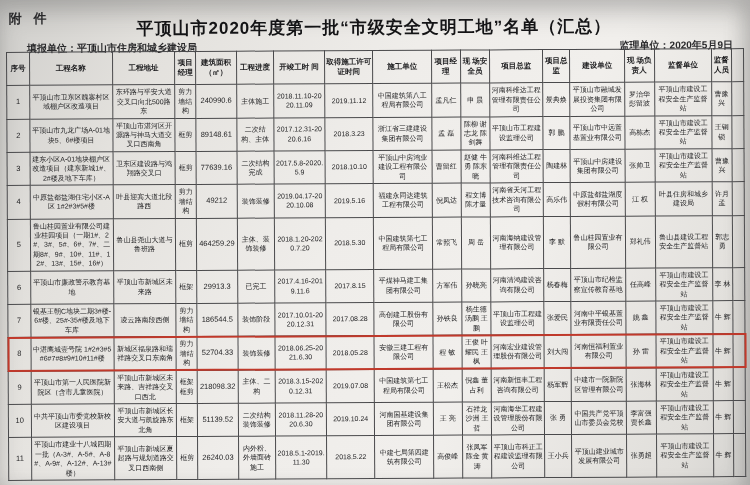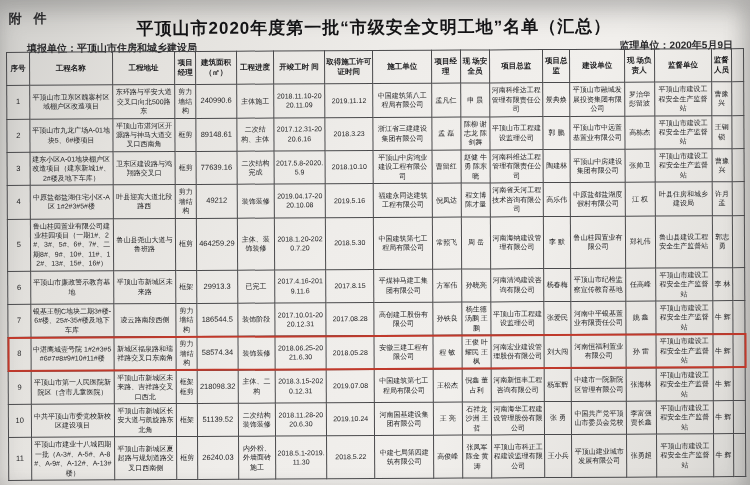--- a/index.html
+++ b/index.html
@@ -232,21 +232,21 @@
               <td>姚 鑫</td>
               <td>平顶山市建设工程安全生产监督站</td>
               <td>牛 辉</td>
               <td></td>
             </tr>
             <tr class="hl" style="outline-color: rgb(192, 57, 43);">
               <td class="num-cell">8</td>
               <td>中湛鹰城壹号院 1#2#3#5#6#7#8#9#10#11#楼</td>
               <td>新城区福泉路和瑞祥路交叉口东南角</td>
               <td>剪力墙结构</td>
-              <td class="num-cell">58574.34</td>
+              <td class="num-cell">52704.33</td>
               <td>装饰装修</td>
               <td>2018.06.25-2021.6.30</td>
               <td>2018.05.28</td>
               <td>安徽三建工程有限公司</td>
               <td>程 敏</td>
               <td>王俊 叶耀民 王枫</td>
               <td>河南宏业建设管理股份有限公司</td>
               <td>刘大闯</td>
               <td>河南恒福利置业有限公司</td>
               <td>孙 雷</td>

